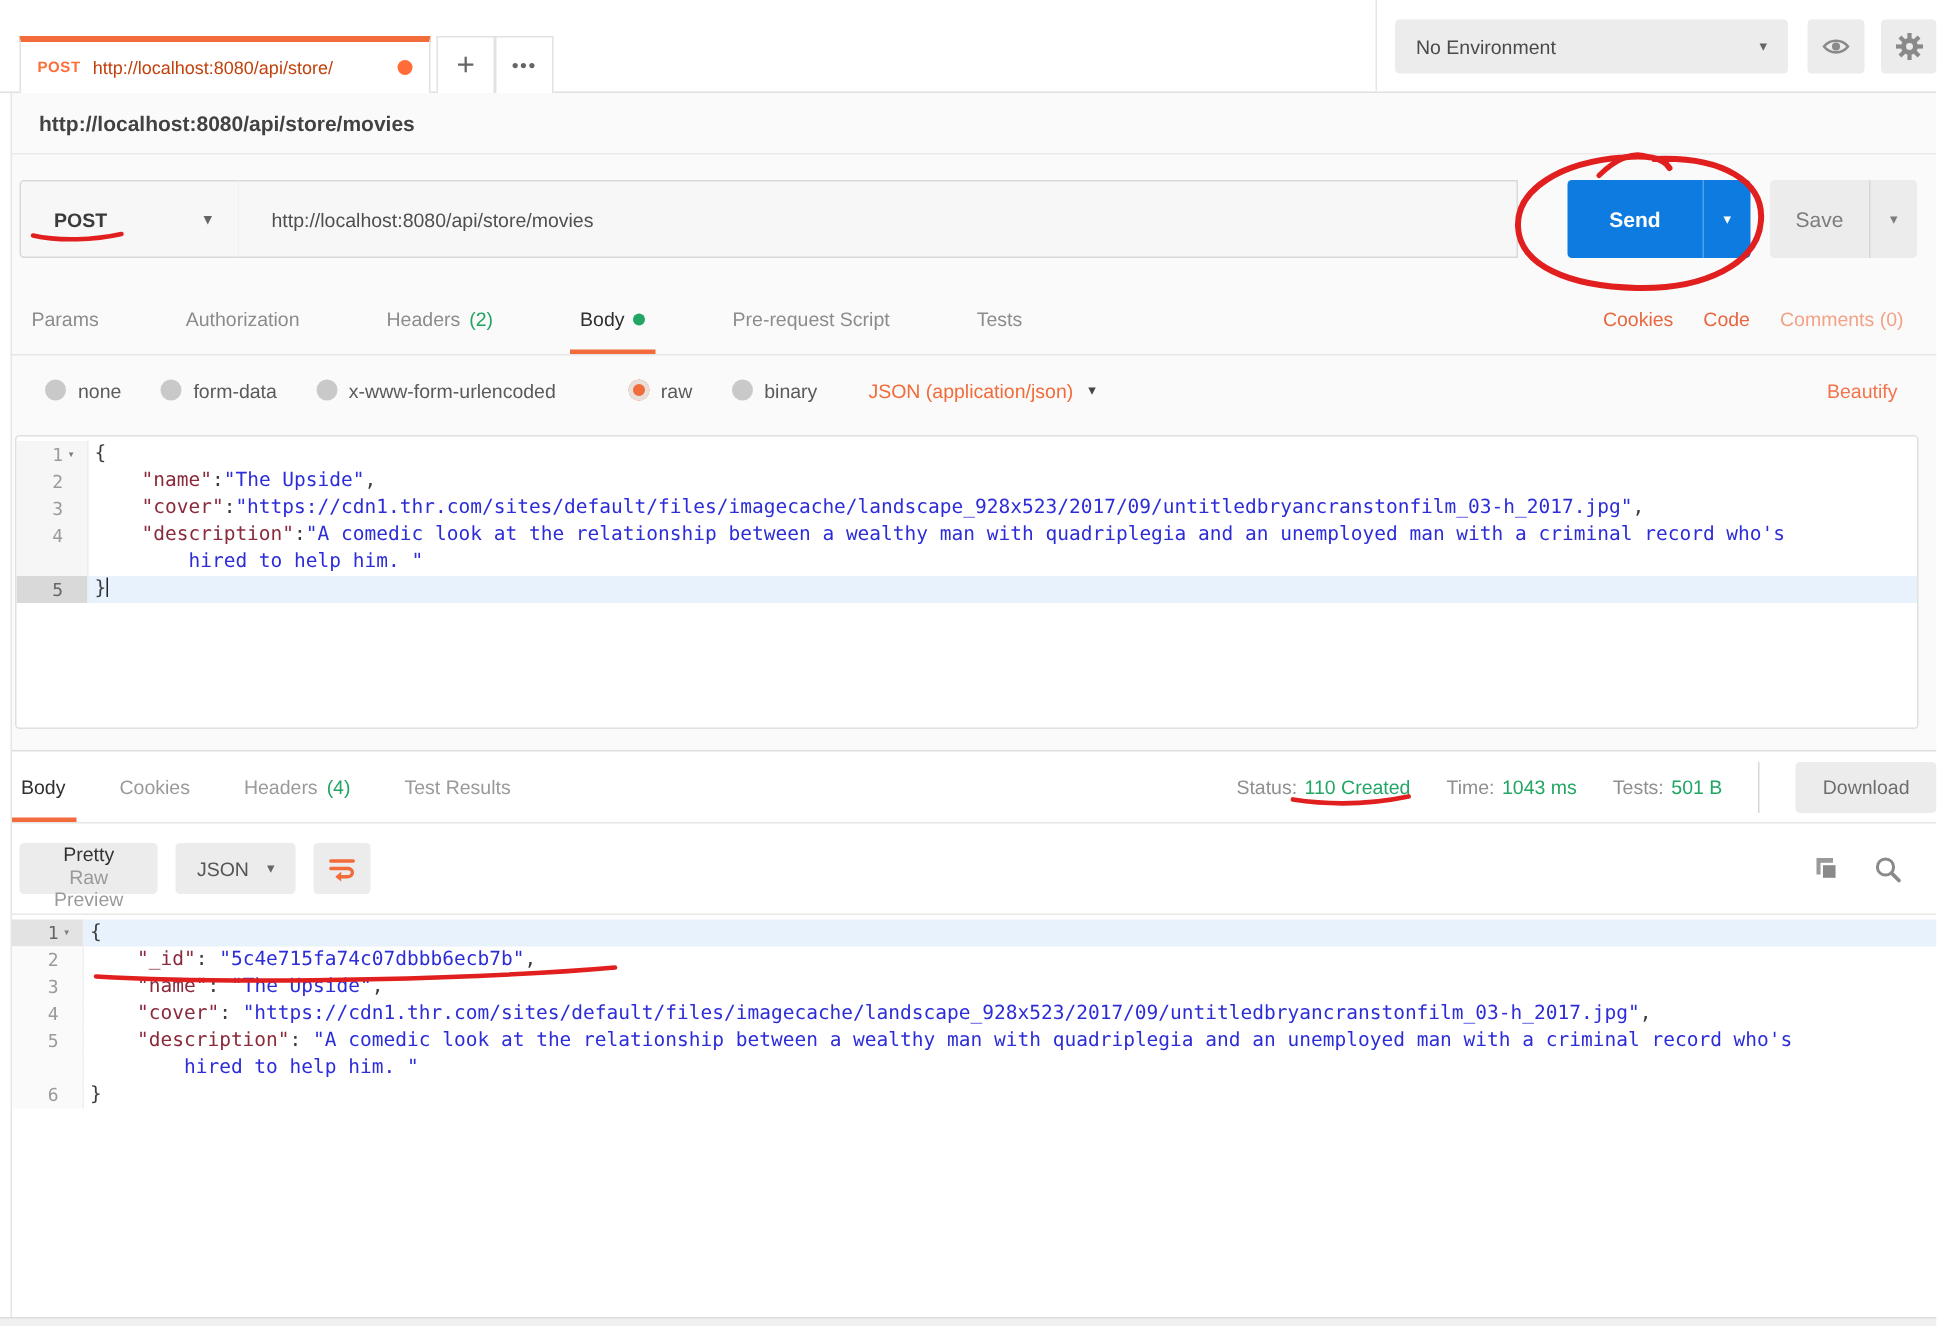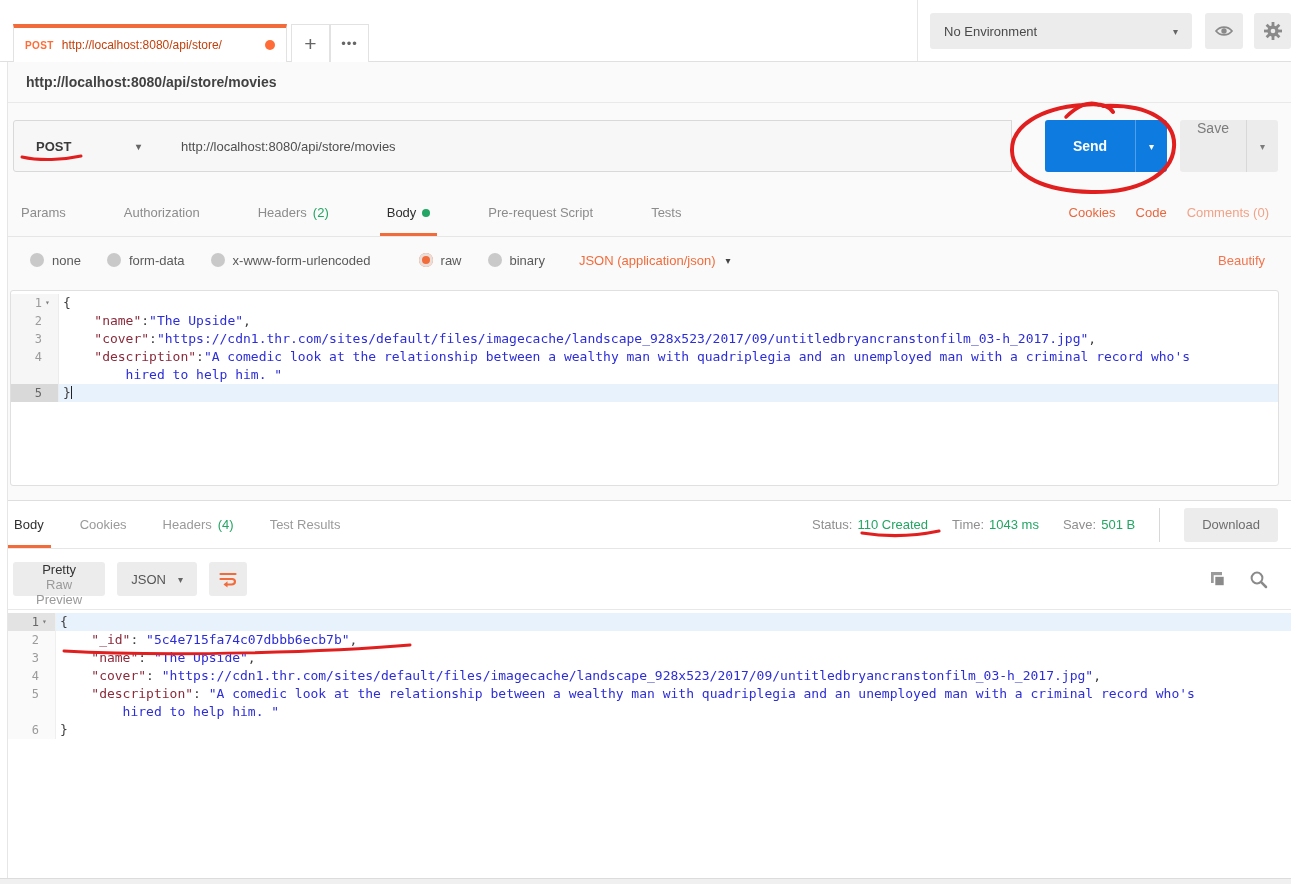--- a/index.html
+++ b/index.html
@@ -40,21 +40,21 @@
     font-size:13px; font-weight:bold; color:#3a3a3a; }
   .method-box .caret { margin-left:auto; }
   .url-box { position:absolute; left:159px; top:58px; width:853px; height:52px; background:#f7f7f7;
     border:1px solid #d9d9d9; border-left:none; display:flex; align-items:center; padding:0 22px;
     font-size:13px; color:#4f4f4f; }
   .send-btn { position:absolute; left:1045px; top:58px; width:122px; height:52px; background:#0d7be0; border-radius:3px;
     display:flex; color:#fff; }
   .send-main { width:90px; display:flex; align-items:center; justify-content:center; font-size:14px; font-weight:bold; }
   .send-caret { width:32px; display:flex; align-items:center; justify-content:center; border-left:1px solid rgba(255,255,255,.28); font-size:10px; color:#fff; }
   .save-btn { position:absolute; left:1180px; top:58px; width:98px; height:52px; background:#ececec; border-radius:3px; display:flex; }
-  .save-main { width:66px; display:flex; justify-content:center; font-size:14px; color:#7c7c7c; }
+  .save-main { width:66px; display:flex; align-items:center; justify-content:center; font-size:14px; color:#7c7c7c; }
   .save-caret { width:32px; display:flex; align-items:center; justify-content:center; border-left:1px solid #d8d8d8; font-size:10px; color:#7c7c7c; }
   .req-tabs { position:absolute; left:0; right:0; top:127px; height:48px; border-bottom:1px solid #e6e6e6;
     display:flex; align-items:stretch; padding-left:20px; font-size:13px; color:#8c8c8c;gap:14px; }
   .rtab { display:flex; align-items:center; gap:6px; padding:0 1px; margin-right:42px; position:relative; }
   .rtab.active { color:#2f2f2f; }
   .rtab.active::after { content:""; position:absolute; left:-6px; right:-6px; bottom:0; height:3px; background:#f26b3a; }
   .count-green { color:#23a564; }
   .green-dot { width:8px; height:8px; border-radius:50%; background:#23a564; display:inline-block; }
   .req-links { margin-left:auto; display:flex; align-items:center; gap:20px; padding-right:22px; font-size:13px; }
   .lnk { color:#e8673e; }
@@ -78,21 +78,21 @@
   .tk-k { color:#8a2a3a; }
   .tk-s { color:#2d2dd8; }
   .tk-p { color:#3c3c3c; }
   .crow.active .gut { background:#d9d9d9; color:#666; }
   .crow.active .ctext { background:#e8f2fd; }
   .cursor { display:inline-block; width:1px; height:13px; background:#222; vertical-align:-2px; }
   
   .resp-area { position:absolute; top:500px; left:0; right:0; height:384px; background:#fff; border-top:1px solid #dedede; }
   .resp-tabs { position:absolute; top:0; left:0; right:0; height:48px; border-bottom:1px solid #e6e6e6;
     display:flex; align-items:stretch; padding-left:13px; font-size:13px; color:#9a9a9a; }
-  .resp-links-right { margin-left:auto; display:flex; align-items:center; gap:24px; padding-right:13px; font-size:13px; }
+  .resp-links-right { margin-left:auto; display:flex; align-items:center; gap:24px; font-size:13px; }
   .meta-pair { display:flex; gap:5px; }
   .meta-label { color:#8f8f8f; }
   .meta-val { color:#23a564; }
   .vdiv { width:1px; height:34px; background:#d8d8d8; }
   .dl-btn { height:34px; background:#ececec; border-radius:3px; display:flex; align-items:center; padding:0 18px; color:#6e6e6e; font-size:13px; }
   .resp-toolbar { position:absolute; top:48px; left:13px; right:13px; height:60px; display:flex; align-items:center; gap:12px; }
   .seg { height:34px; background:#ececec; border-radius:3px; display:flex; align-items:center; font-size:13px; color:#9a9a9a;flex-direction:column; }
   .seg-item { padding:0 23px; }
   .seg-item.active { color:#333; }
   .fmt-select { height:34px; background:#ececec; border-radius:3px; display:flex; align-items:center; gap:12px; padding:0 14px; font-size:13px; color:#555; }
@@ -301,21 +301,21 @@
     <div class="resp-links-right">
       <div class="meta-pair">
         <span class="meta-label">Status:</span>
         <span class="meta-val">110 Created</span>
       </div>
       <div class="meta-pair">
         <span class="meta-label">Time:</span>
         <span class="meta-val">1043 ms</span>
       </div>
       <div class="meta-pair">
-        <span class="meta-label">Save:</span>
+        <span class="meta-label">Tests:</span>
         <span class="meta-val">501 B</span>
       </div>
       <div class="vdiv"></div>
       <div class="dl-btn">
         <span>Download</span>
       </div>
     </div>
   </div>
 
   <div class="resp-toolbar">

